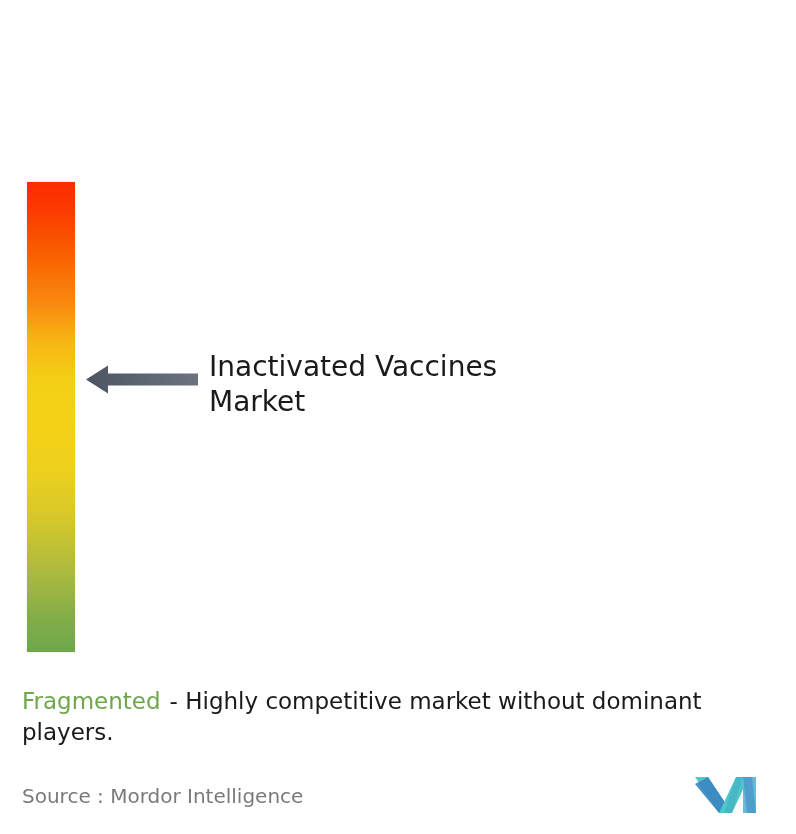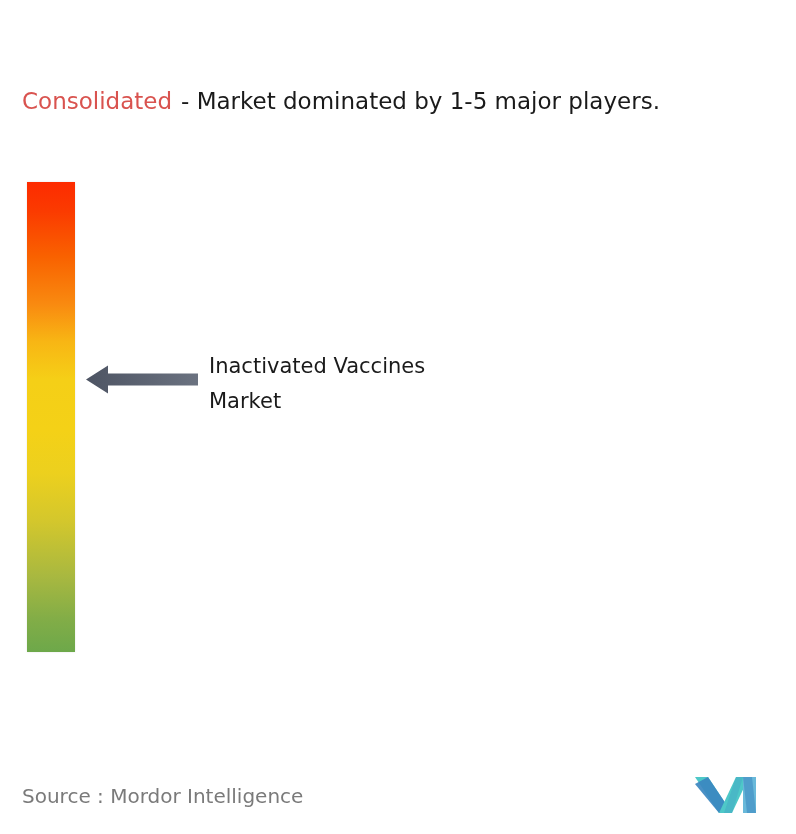--- a/index.html
+++ b/index.html
@@ -97,21 +97,21 @@
     width: 112px;
     height: 31px;
   }
   .pointer-arrow svg { display: block; }
 
   
   .pointer-label {
     position: absolute;
     left: 209px;
     top: 349px;
-    font-size: 21px;
+    font-size: 28px;
     line-height: 35px;
     color: #1a1a1a;
     white-space: pre-line;
   }
 
   
   .source-note {
     position: absolute;
     left: 22px;
     top: 783px;
@@ -129,41 +129,41 @@
     height: 50px;
   }
   .brand-logo svg { display: block; }
 </style>
 </head>
 <body>
 
 <div class="page">
 
 
-  <div class="caption-top">
-    <span class="kw-consolidated">Consolidated</span><span class="kw-gap"></span><span>- Market dominated by 1-5 major players.</span>
-  </div>
 
   <div class="scale-bar"></div>
 
   <div class="pointer-arrow">
     <svg width="112" height="31" viewBox="0 0 112 31" xmlns="http://www.w3.org/2000/svg">
       <defs>
         <linearGradient id="arrowGrad" x1="0" y1="0" x2="1" y2="0">
           <stop offset="0" stop-color="#4d5463"></stop>
           <stop offset="1" stop-color="#6b7280"></stop>
         </linearGradient>
       </defs>
       <polygon points="0,15.5 22,1.5 22,9.5 112,9.5 112,21.5 22,21.5 22,29.5" fill="url(#arrowGrad)"></polygon>
     </svg>
   </div>
 
   <div class="pointer-label">Inactivated Vaccines
 Market</div>
 
+  <div class="caption-bottom">
+    <span class="kw-fragmented">Fragmented</span><span class="kw-gap"></span><span>- Highly competitive market without dominant players.</span>
+  </div>
 
   <div class="source-note">Source :  Mordor Intelligence</div>
 
   <div class="brand-logo">
     <svg width="72" height="50" viewBox="0 0 72 50" xmlns="http://www.w3.org/2000/svg">
 
       <polygon points="1,7 14,7 38,43 25,43" fill="#4ec8c8"></polygon>
 
       <polygon points="1,14 14,7 38,43 25,43" fill="#3b87c0" opacity="0.92"></polygon>
 

